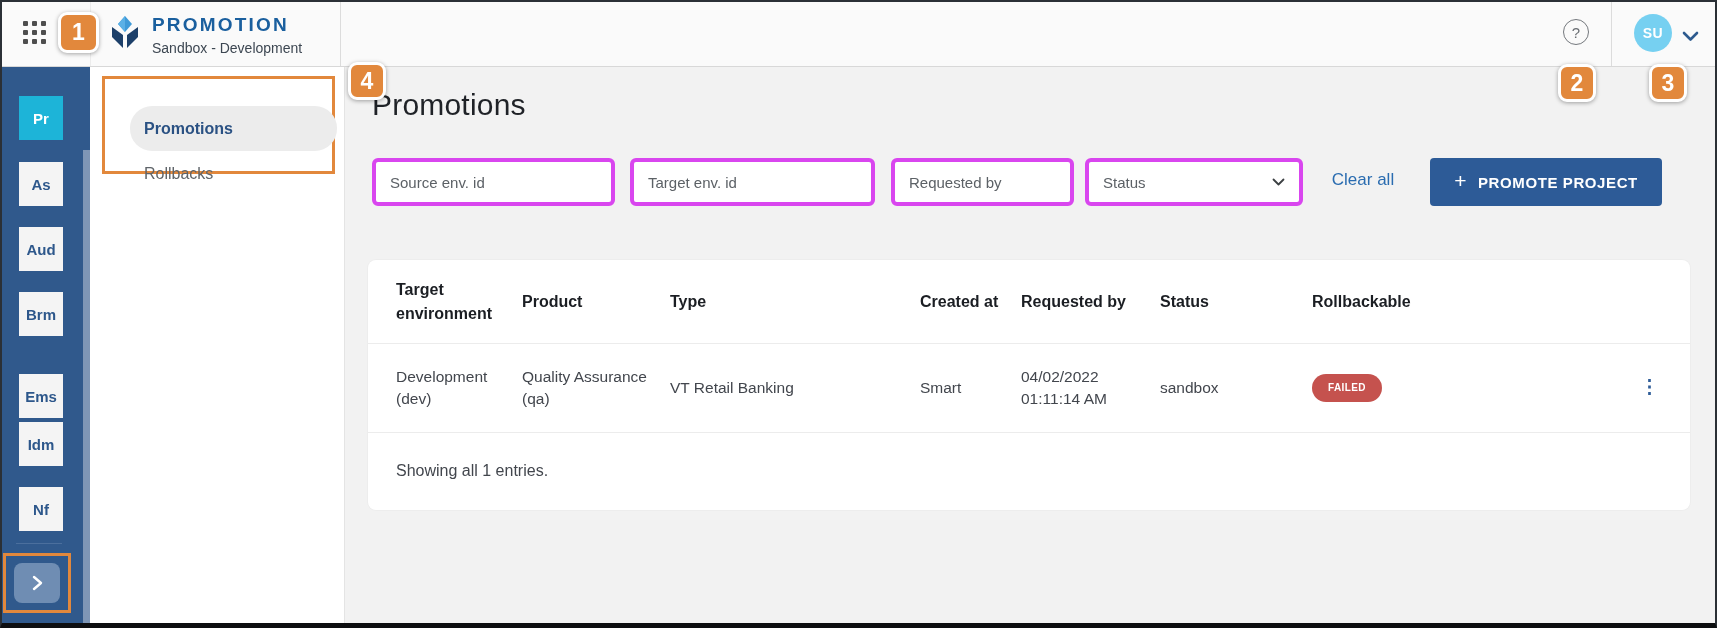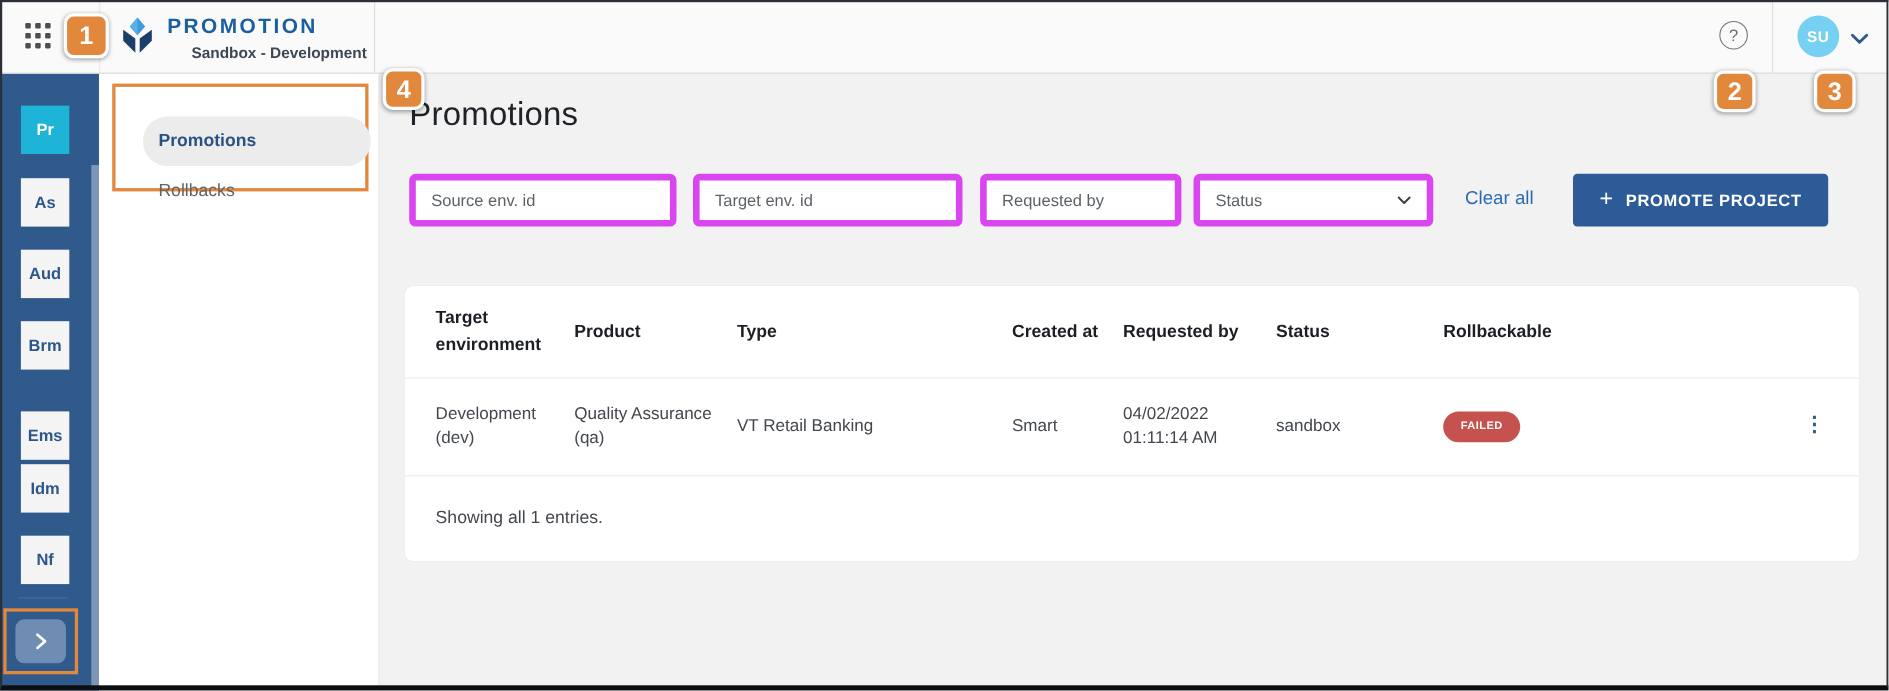--- a/index.html
+++ b/index.html
@@ -14,21 +14,21 @@
   .header{position:absolute;left:0;top:0;right:0;height:66px;background:#fafafa;border-bottom:1px solid #d8d8d8;z-index:5;}
   .hdr-div{position:absolute;top:0;bottom:0;width:1px;}
   .d1{left:90px;background:#ececec;}
   .d2{left:340px;background:#dcdcdc;}
   .d3{left:1611px;background:#dcdcdc;}
   .grid-icon{position:absolute;left:23px;top:21px;width:26px;height:26px;display:grid;grid-template-columns:repeat(3,5px);grid-template-rows:repeat(3,5px);gap:4px;cursor:pointer;}
   .grid-icon i{background:#4e4e4e;border-radius:1px;}
   .logo{position:absolute;left:108px;top:15px;}
   .app-titles{position:absolute;left:152px;top:13px;line-height:1.25;}
   .app-title{font-size:19px;font-weight:bold;letter-spacing:2.2px;color:#1a5f9e;}
-  .app-subtitle{font-size:14px;font-weight:bold;color:#3d4752;margin-top:3px;margin-left:22px;}
+  .app-subtitle{font-size:14px;font-weight:normal;color:#3d4752;margin-top:3px;}
   .help-icon{position:absolute;left:1563px;top:19px;width:26px;height:26px;border:1.6px solid #74787d;border-radius:50%;display:flex;align-items:center;justify-content:center;font-size:15px;color:#6a6e73;cursor:pointer;box-sizing:border-box;}
   .avatar{position:absolute;left:1634px;top:14px;width:38px;height:38px;border-radius:50%;background:#76d0f1;display:flex;align-items:center;justify-content:center;color:#fff;font-weight:bold;font-size:14px;letter-spacing:.5px;cursor:pointer;}
   .user-chevron{position:absolute;left:1682px;top:28px;cursor:pointer;}
 
   
   .badge{position:absolute;width:38px;height:38px;background:#e2883c;border:3px solid #fff;border-radius:9px;box-sizing:border-box;display:flex;align-items:center;justify-content:center;color:#fff;font-weight:bold;font-size:23px;box-shadow:0 1px 4px rgba(0,0,0,.35);z-index:30;}
   .b1{left:58px;top:12px;width:41px;height:41px;}
   .b2{left:1558px;top:64px;}
   .b3{left:1649px;top:64px;}
   .b4{left:348px;top:62px;}
@@ -46,21 +46,21 @@
   .subnav{position:absolute;left:90px;top:66px;bottom:0;width:254px;background:#fff;border-right:1px solid #e4e4e4;box-sizing:content-box;z-index:3;}
   .nav-box{position:absolute;left:12px;top:10px;width:233px;height:98px;border:3px solid #e2883c;box-sizing:border-box;}
   .subnav-item{position:absolute;font-size:16px;cursor:pointer;}
   .subnav-item.active{left:25px;top:27px;width:207px;height:45px;background:#ececec;border-radius:22px;display:flex;align-items:center;padding-left:14px;box-sizing:border-box;font-weight:bold;color:#2a5183;}
   .subnav-item.plain{left:39px;top:86px;color:#5f6469;}
 
   
   .main{position:absolute;left:344px;top:66px;right:0;bottom:0;background:#f2f2f2;}
   .page-title{position:absolute;left:28px;top:22px;margin:0;font-size:30px;font-weight:400;color:#1f2227;letter-spacing:.2px;}
 
-  .filters input,.status-select{position:absolute;top:92px;height:48px;border:6px solid #d946ef;border-radius:6px;background:#fff;font-size:15px;color:#3c4043;box-sizing:border-box;font-family:"Liberation Sans",sans-serif;}
+  .filters input,.status-select{position:absolute;top:92px;height:48px;border:4px solid #d946ef;border-radius:6px;background:#fff;font-size:15px;color:#3c4043;box-sizing:border-box;font-family:"Liberation Sans",sans-serif;}
   .filters input{padding:0 14px;}
   .filters input::placeholder{color:#5c6166;opacity:1;}
   .f1{left:28px;width:243px;}
   .f2{left:286px;width:245px;}
   .f3{left:547px;width:183px;}
   .status-select{left:741px;width:218px;display:flex;align-items:center;justify-content:space-between;padding:0 14px;cursor:pointer;color:#5c6166;}
   .clear-all{position:absolute;left:969px;top:104px;width:100px;text-align:center;font-size:17px;color:#2a6cb0;cursor:pointer;text-decoration:none;}
   .promote-btn{position:absolute;left:1086px;top:92px;width:232px;height:48px;background:#2d5b97;color:#fff;border:none;border-radius:4px;font-size:15px;font-weight:bold;letter-spacing:.6px;display:flex;align-items:center;justify-content:center;cursor:pointer;font-family:"Liberation Sans",sans-serif;}
   .promote-btn .plus{font-size:21px;font-weight:400;margin-right:11px;position:relative;top:-1px;}
 

